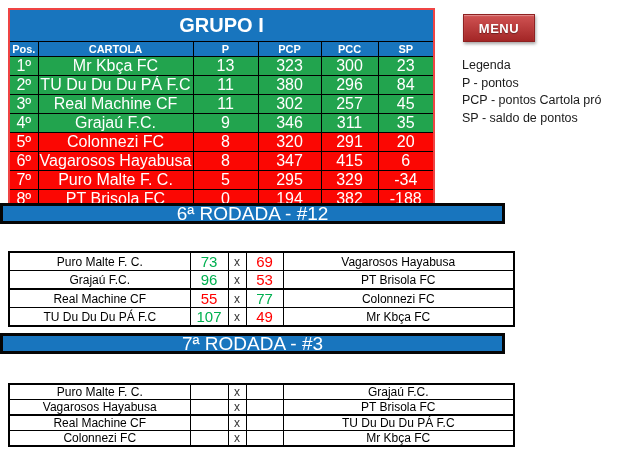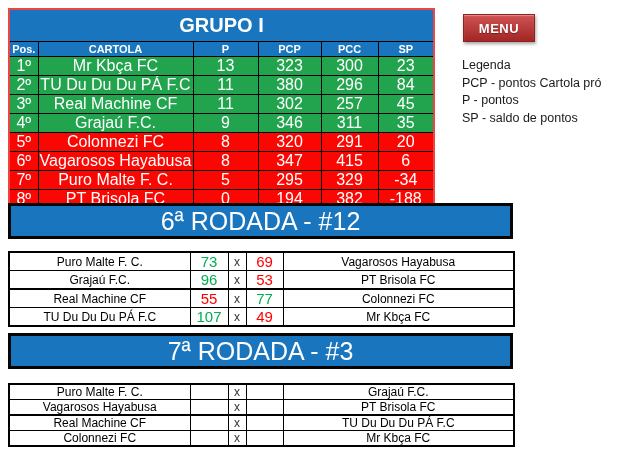--- a/index.html
+++ b/index.html
@@ -40,23 +40,23 @@
     border:1px solid #8E2121;border-radius:0;
     box-shadow:1px 2px 3px rgba(0,0,0,.35), inset 0 1px 1px rgba(255,255,255,.35);
     color:#fff;font-weight:bold;font-size:13px;letter-spacing:.5px;
     display:flex;align-items:center;justify-content:center;cursor:pointer;
     text-shadow:0 1px 1px rgba(0,0,0,.4);
   }
   
   .legend{position:absolute;left:462px;top:57px;font-size:12.5px;line-height:17.5px;color:#1a1a1a;}
   
   .round-header{
-    position:absolute;left:8px;width:505px;height:36px;
+    position:absolute;left:0;width:505px;height:21px;
     background:var(--header-blue);border:3px solid #050505;
-    color:#fff;font-size:25px;display:flex;align-items:center;justify-content:center;
+    color:#fff;font-size:19px;display:flex;align-items:center;justify-content:center;
   }
   .rh1{top:203px;}
   .rh2{top:333px;}
   
   .matches{position:absolute;left:8px;width:505px;border:2px solid #000;background:#fff;}
   .mt1{top:251px;}
   .mt2{top:383px;}
   .matches td{
     border:1px solid #000;padding:0 2px;text-align:center;vertical-align:middle;
     font-size:12px;height:15px;overflow:hidden;white-space:nowrap;
@@ -157,22 +157,22 @@
       <td>382</td>
       <td>-188</td>
     </tr>
   </tbody>
 </table>
 
 <div class="menu-btn">MENU</div>
 
 <div class="legend">
   <div>Legenda</div>
+  <div>P - pontos</div>
   <div>PCP - pontos Cartola pró</div>
-  <div>P - pontos</div>
   <div>SP - saldo de pontos</div>
 </div>
 
 <div class="round-header rh1">6ª RODADA - #12</div>
 
 <table class="matches mt1">
   <colgroup>
     <col style="width:181px">
       <col style="width:38px">
       <col style="width:18px">

